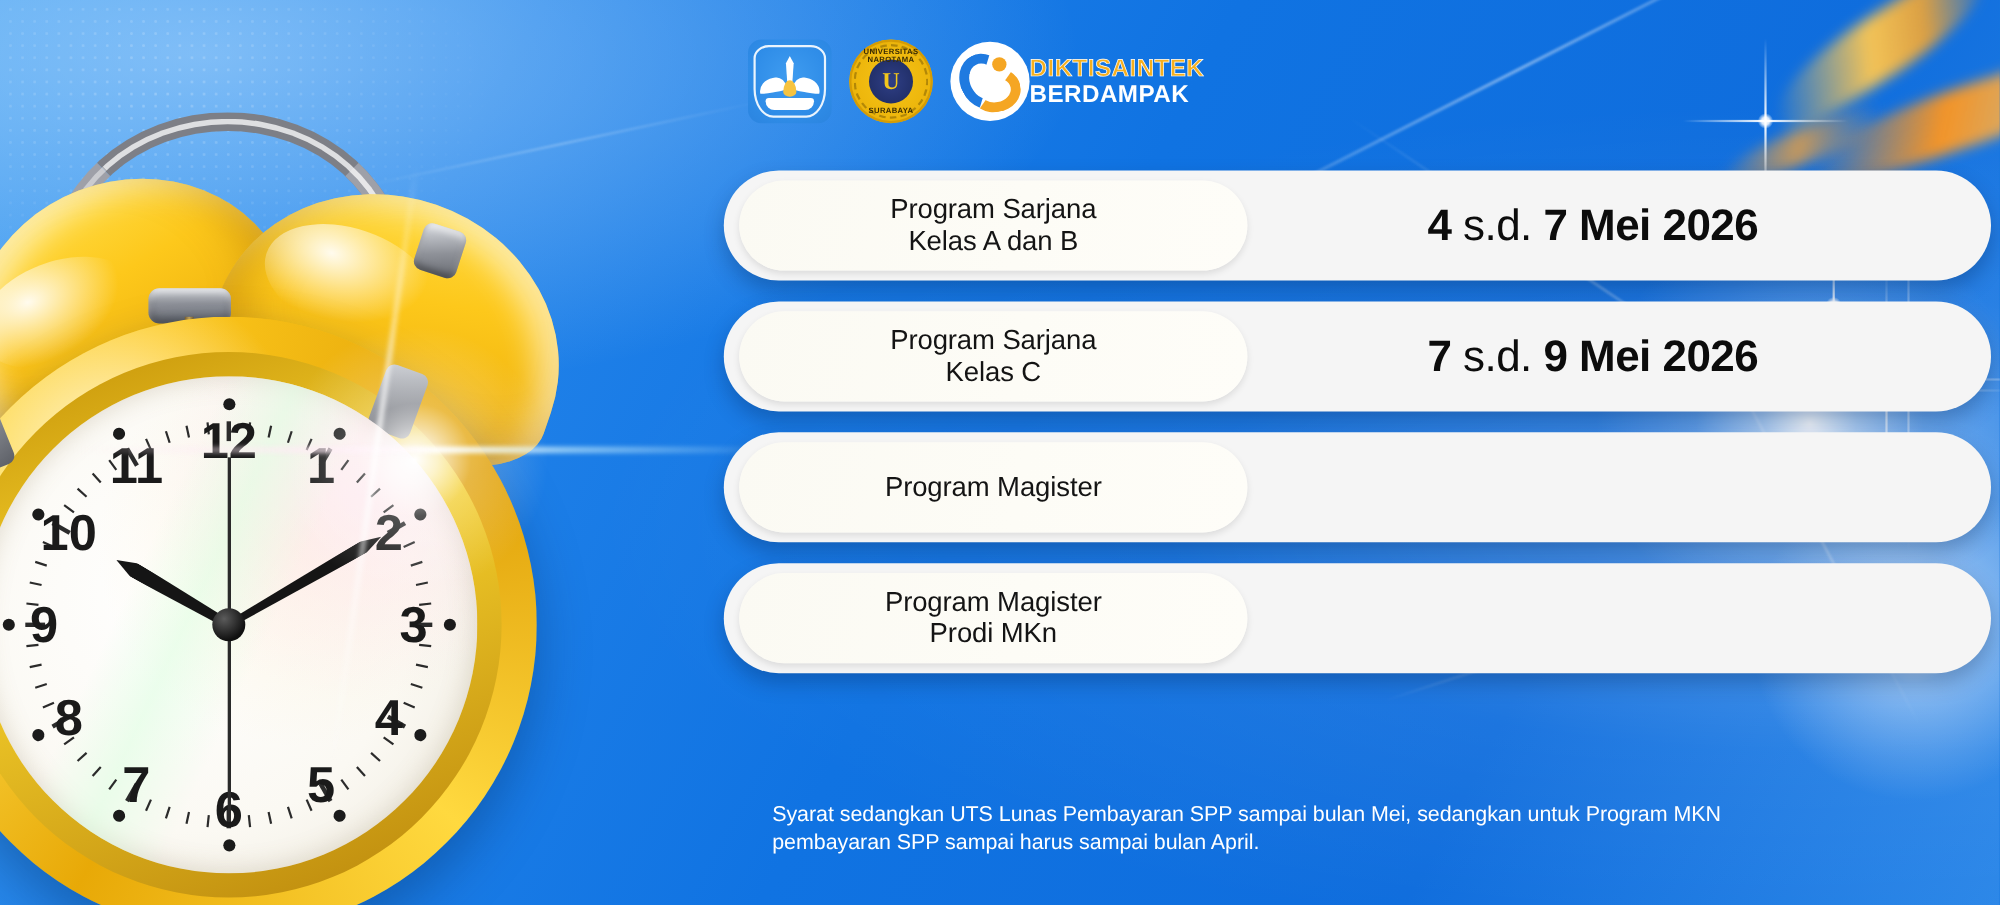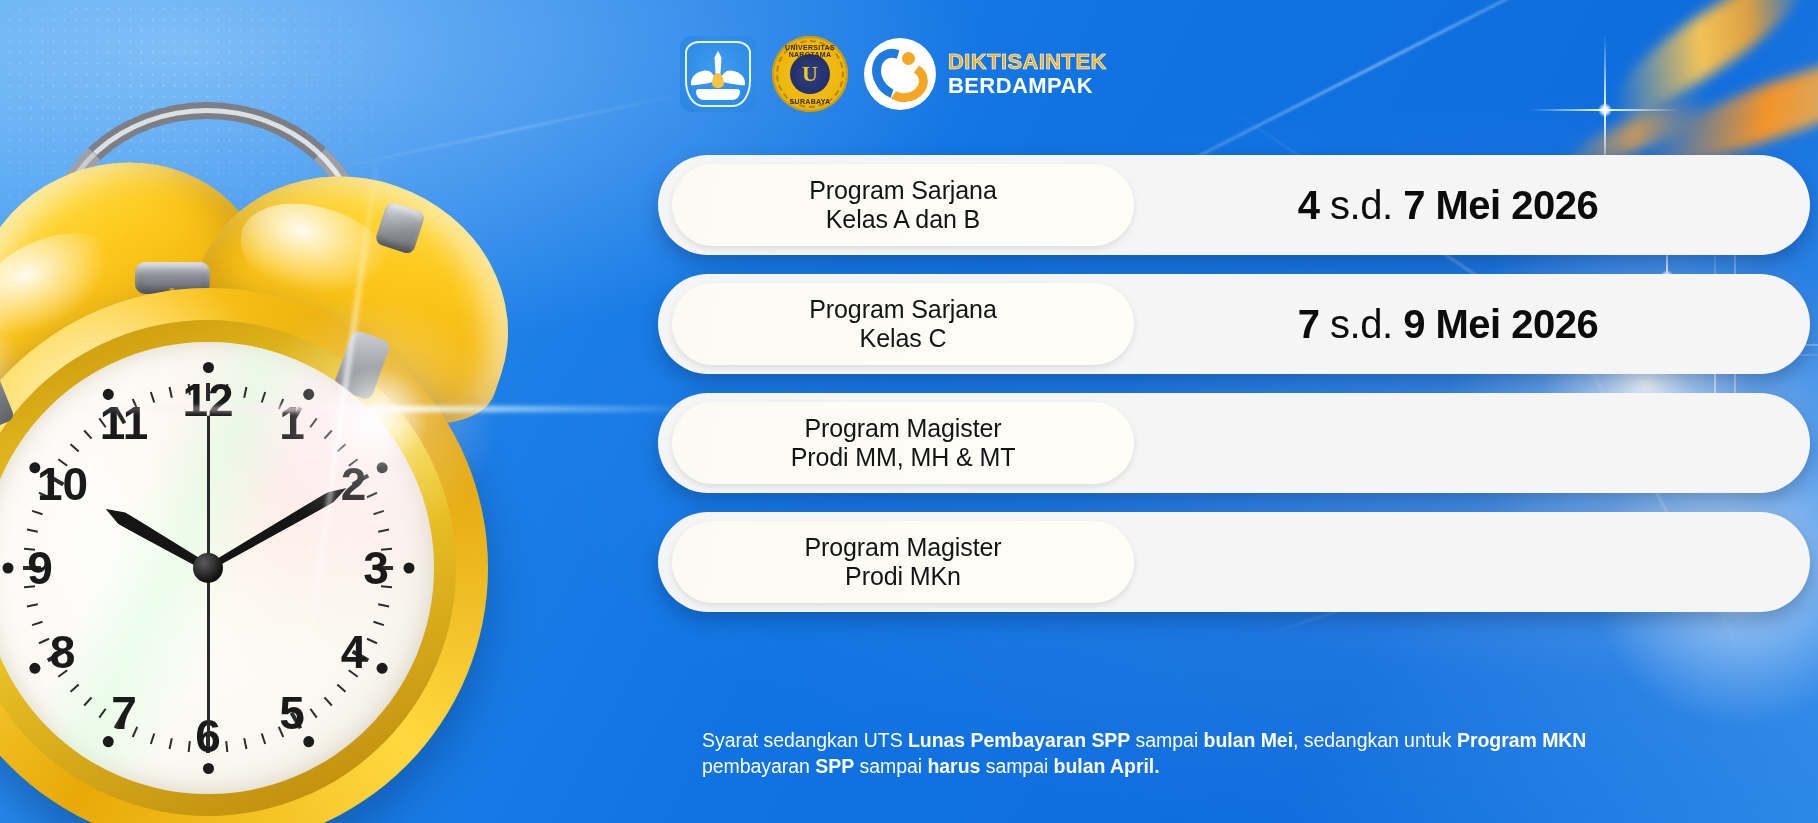--- a/index.html
+++ b/index.html
@@ -227,21 +227,21 @@
     box-shadow:0 0 0 2px #d49b05 inset; }
   .logo-unitomo .ring { position:absolute; inset:4px; border-radius:50%; border:2px dashed rgba(70,50,0,.35); }
   .logo-unitomo .core { width:40px; height:40px; border-radius:50%;
     background:radial-gradient(circle,#2f3f86 0%, #22306b 70%); display:flex; align-items:center; justify-content:center; }
   .logo-unitomo .core b { color:#f2c71c; font-size:22px; font-weight:700; line-height:1; font-family:"Liberation Serif", serif; }
   .logo-unitomo .ctop, .logo-unitomo .cbot { position:absolute; left:0; right:0; text-align:center;
     font-size:7px; font-weight:700; color:#3a2c04; letter-spacing:.3px; }
   .logo-unitomo .ctop { top:8px; }
   .logo-unitomo .cbot { bottom:7px; }
 
-  .logo-dikti { display:flex; align-items:center; gap:12px; }
+  .logo-dikti { display:flex; align-items:center; }
   .dikti-mark { width:72px; height:72px; border-radius:50%; background:#fff; position:relative; overflow:hidden; }
   .dikti-mark .swoosh-blue { position:absolute; left:9px; top:10px; width:44px; height:52px;
     border:9px solid #1f7ae0; border-right-color:transparent; border-bottom-color:transparent;
     border-radius:50%; transform:rotate(-28deg); }
   .dikti-mark .swoosh-orange { position:absolute; left:18px; top:24px; width:46px; height:40px;
     border:9px solid #f5a623; border-top-color:transparent; border-left-color:transparent;
     border-radius:50%; transform:rotate(-10deg); }
   .dikti-mark .head { position:absolute; left:38px; top:14px; width:13px; height:13px; border-radius:50%; background:#f5a623; }
   .dikti-text { line-height:1.0; }
   .dikti-text .l1 { font-size:22px; font-weight:800; color:#f6b01e; letter-spacing:.4px;
@@ -271,21 +271,21 @@
     font-size:40px; color:#0c0c0c; white-space:nowrap; letter-spacing:-.5px;
   }
   .card .date b { font-weight:700; }
   .card .date i { font-style:normal; font-weight:400; }
 
   
   .footer {
     position:absolute; left:702px; top:728px; width:900px;
     color:#ffffff; font-size:19.5px; line-height:1.32; letter-spacing:-.05px;
   }
-  .footer b { font-weight:700; }
+  .footer b { font-weight:400; }
 </style>
 </head>
 <body>
 
 <div class="stage">
 
   <div class="bg-base"></div>
   <div class="halftone"></div>
 
   <div class="streak s1"></div>
@@ -476,21 +476,20 @@
       <div class="card">
         <div class="inner-pill">
           <div class="l">Program Sarjana</div>
           <div class="l">Kelas C</div>
         </div>
         <div class="date"><b>7</b> <i>s.d.</i> <b>9 Mei 2026</b></div>
       </div>
       <div class="card">
         <div class="inner-pill">
           <div class="l">Program Magister</div>
-          <div class="l">Prodi MM, MH &amp; MT</div>
         </div>
       </div>
       <div class="card">
         <div class="inner-pill">
           <div class="l">Program Magister</div>
           <div class="l">Prodi MKn</div>
         </div>
       </div>
     </div>
 

